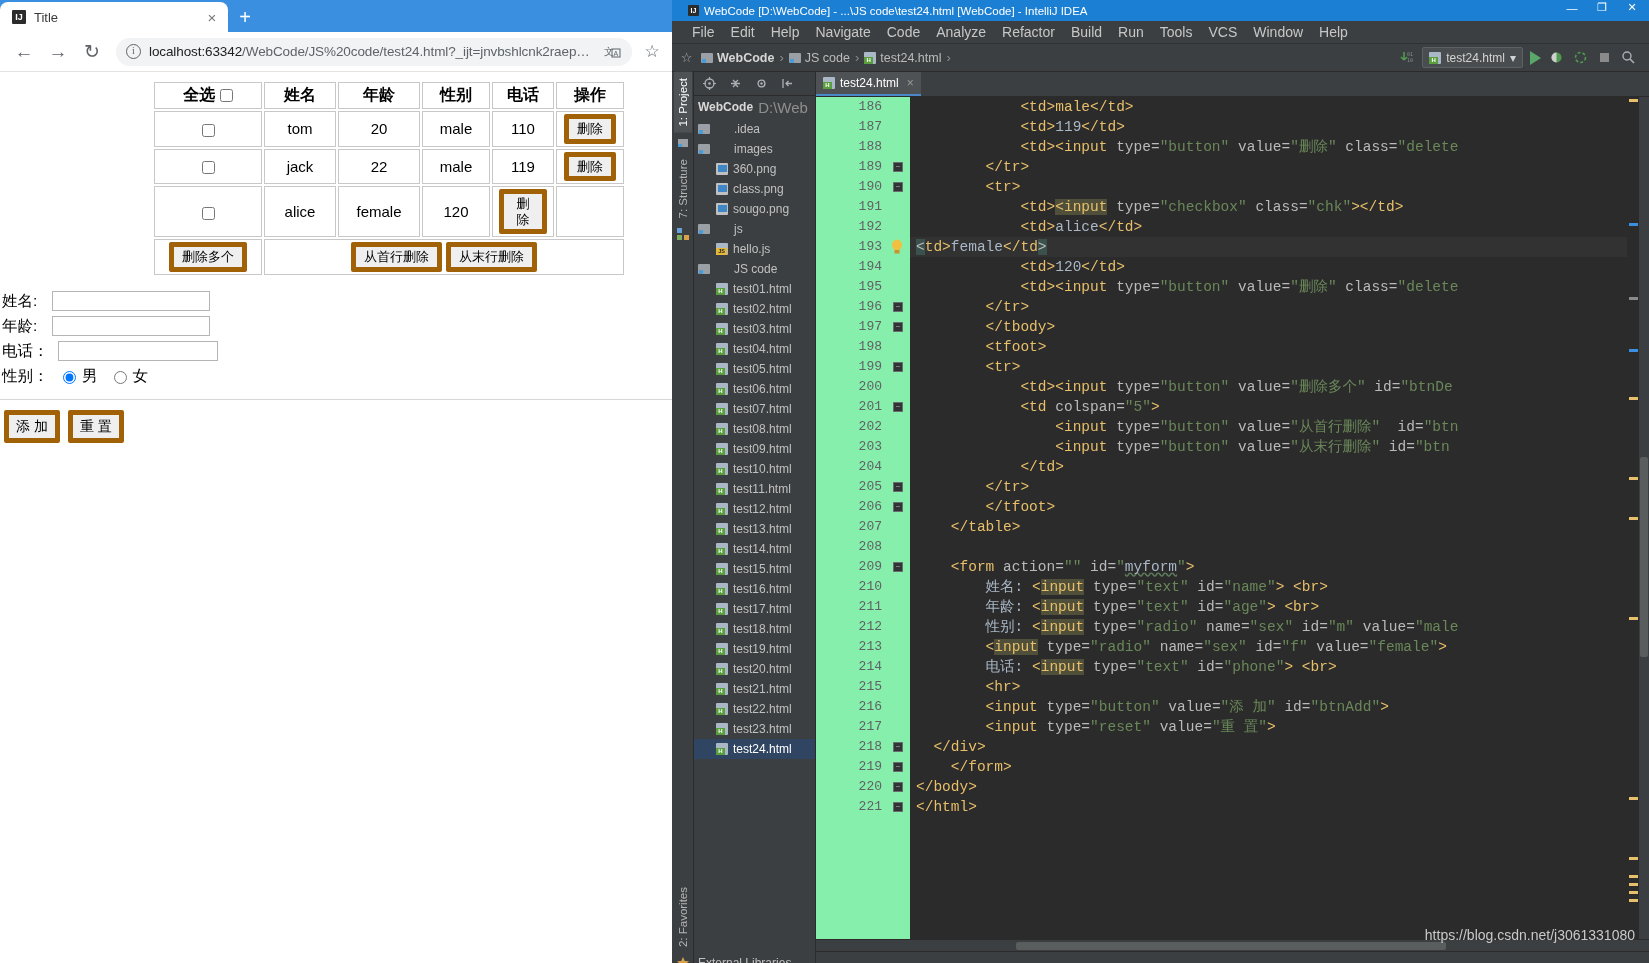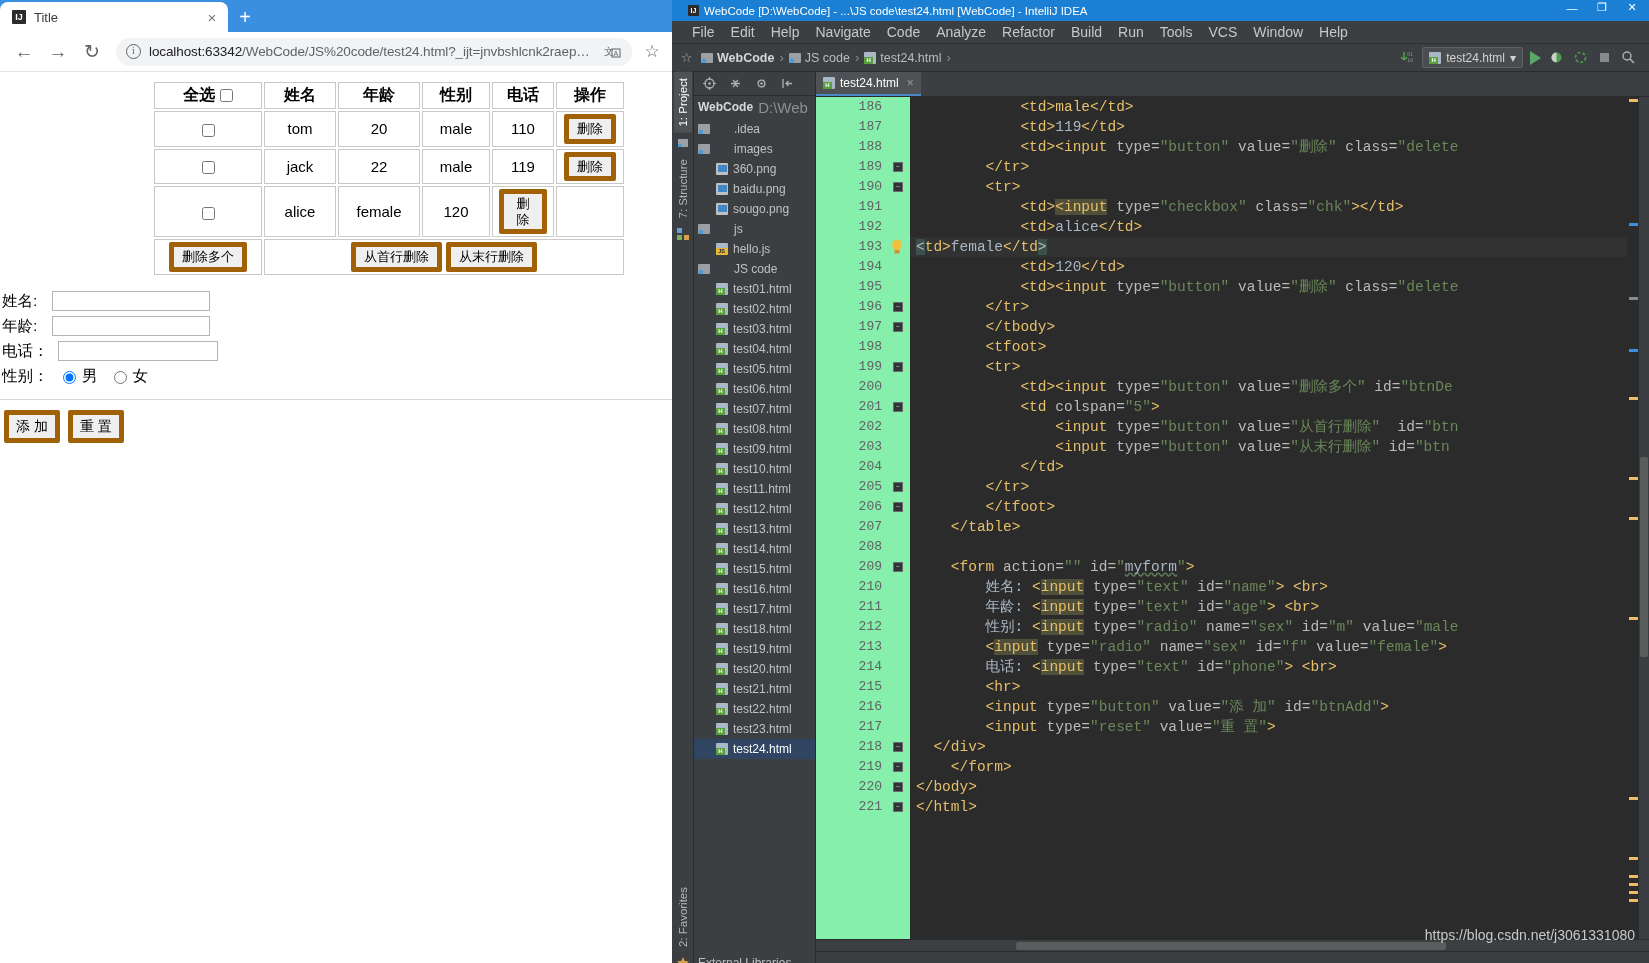--- a/index.html
+++ b/index.html
@@ -500,21 +500,21 @@
           <div class="tnode d1">
             <span class="fold-ico"></span>
             <span>images</span>
           </div>
           <div class="tnode d2">
             <span class="img-ico"></span>
             <span>360.png</span>
           </div>
           <div class="tnode d2">
             <span class="img-ico"></span>
-            <span>baidu.png</span>
+            <span>class.png</span>
           </div>
           <div class="tnode d2">
             <span class="img-ico"></span>
             <span>sougo.png</span>
           </div>
           <div class="tnode d1">
             <span class="fold-ico"></span>
             <span>js</span>
           </div>
           <div class="tnode d2">

